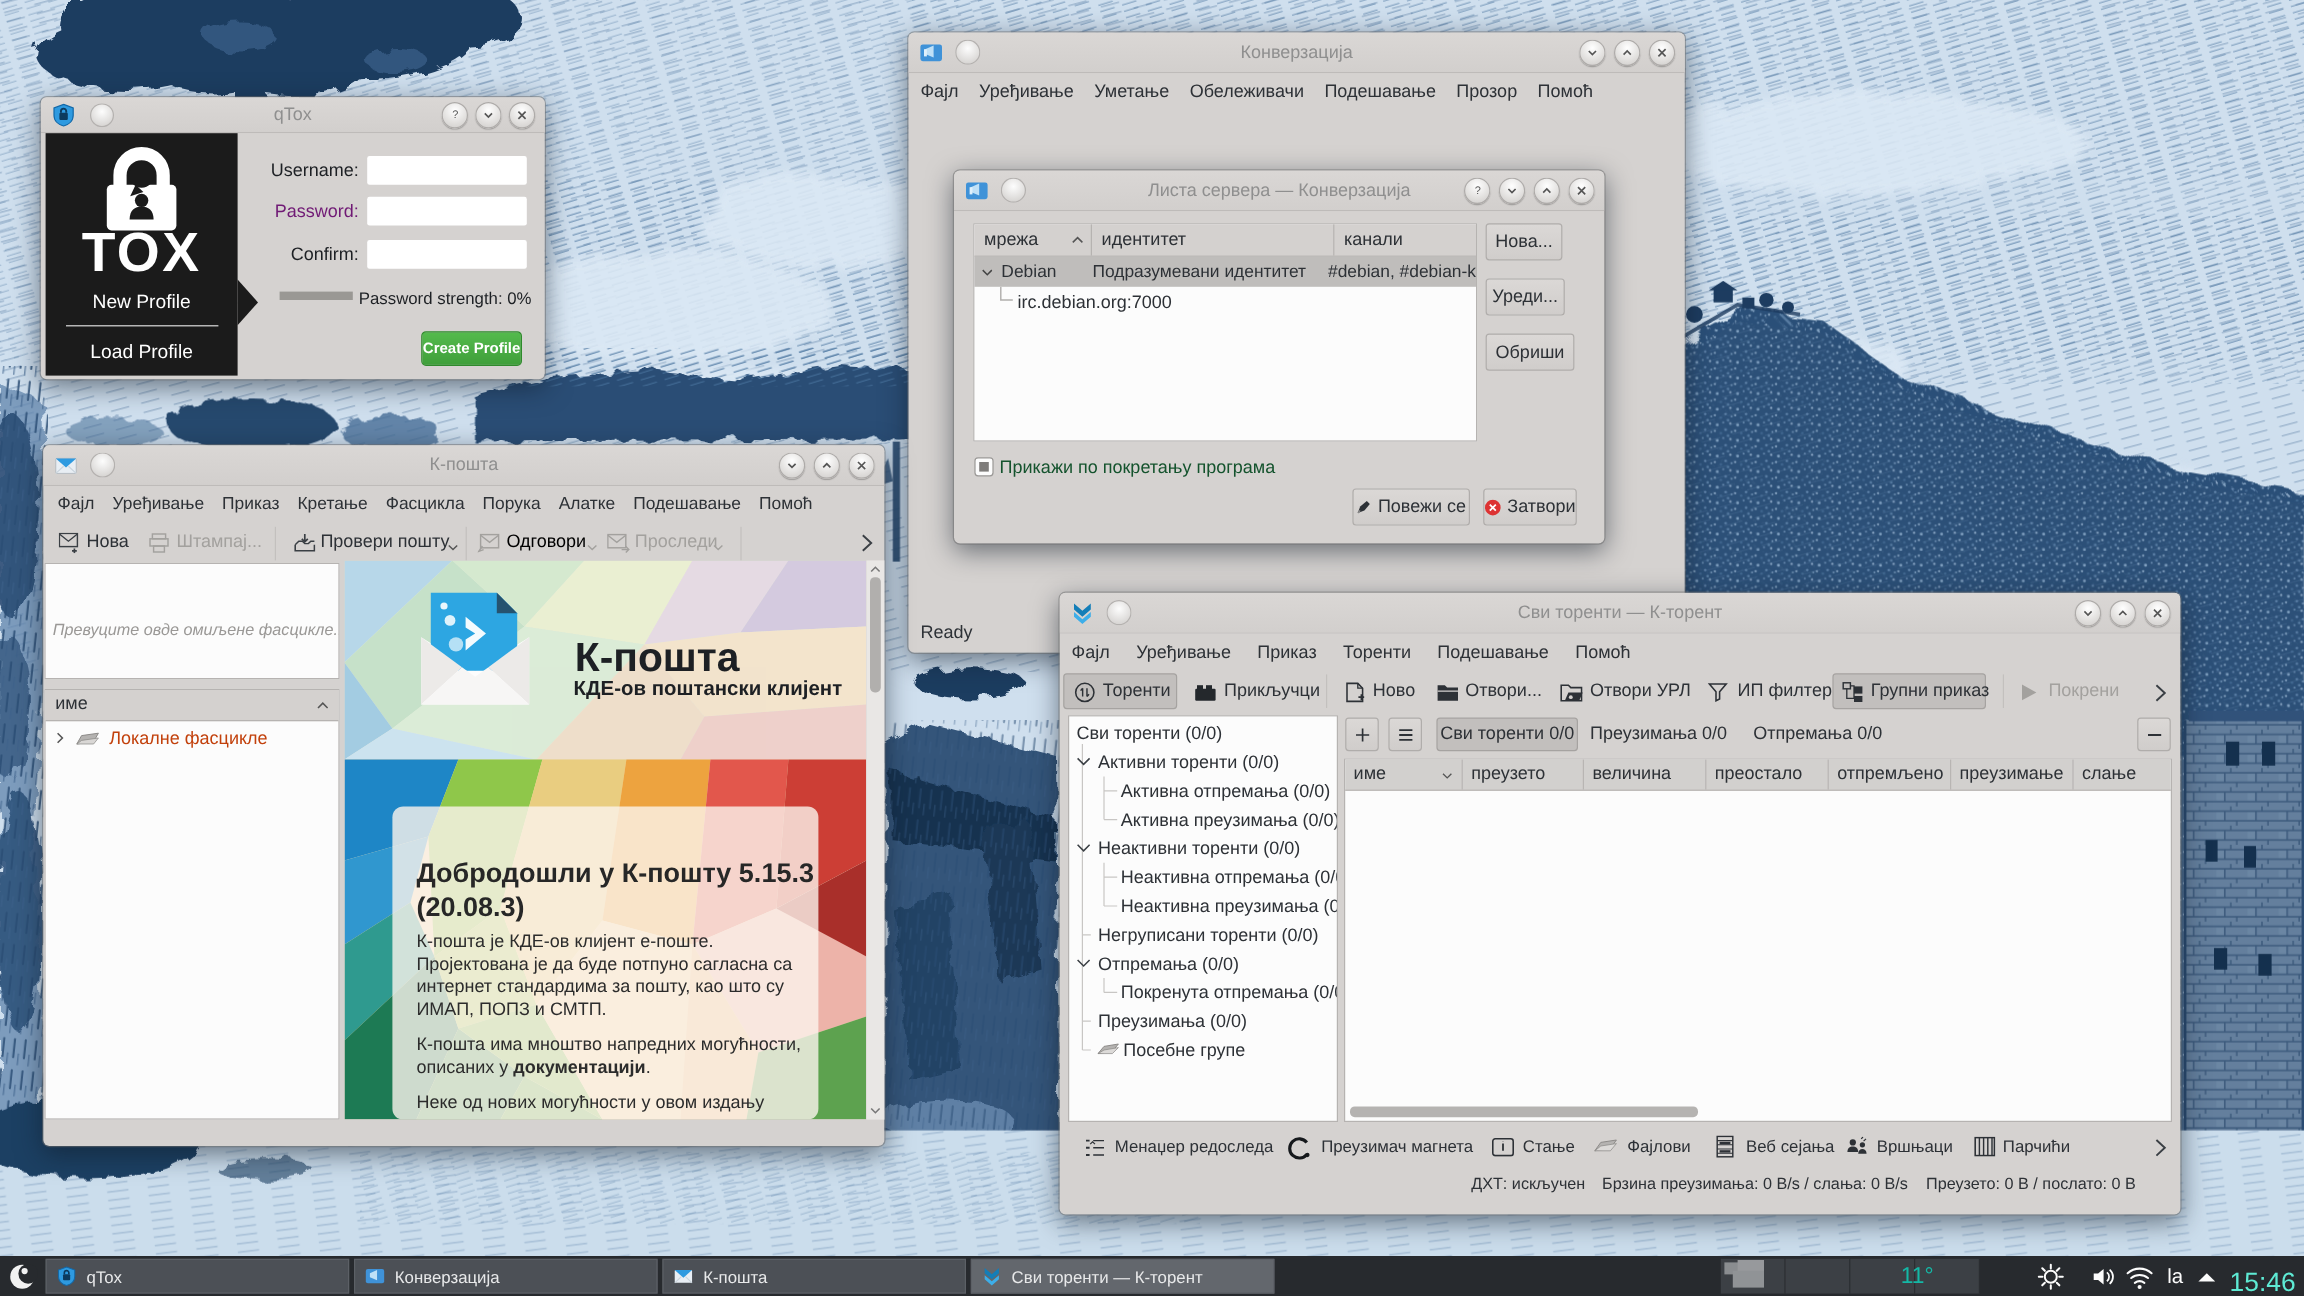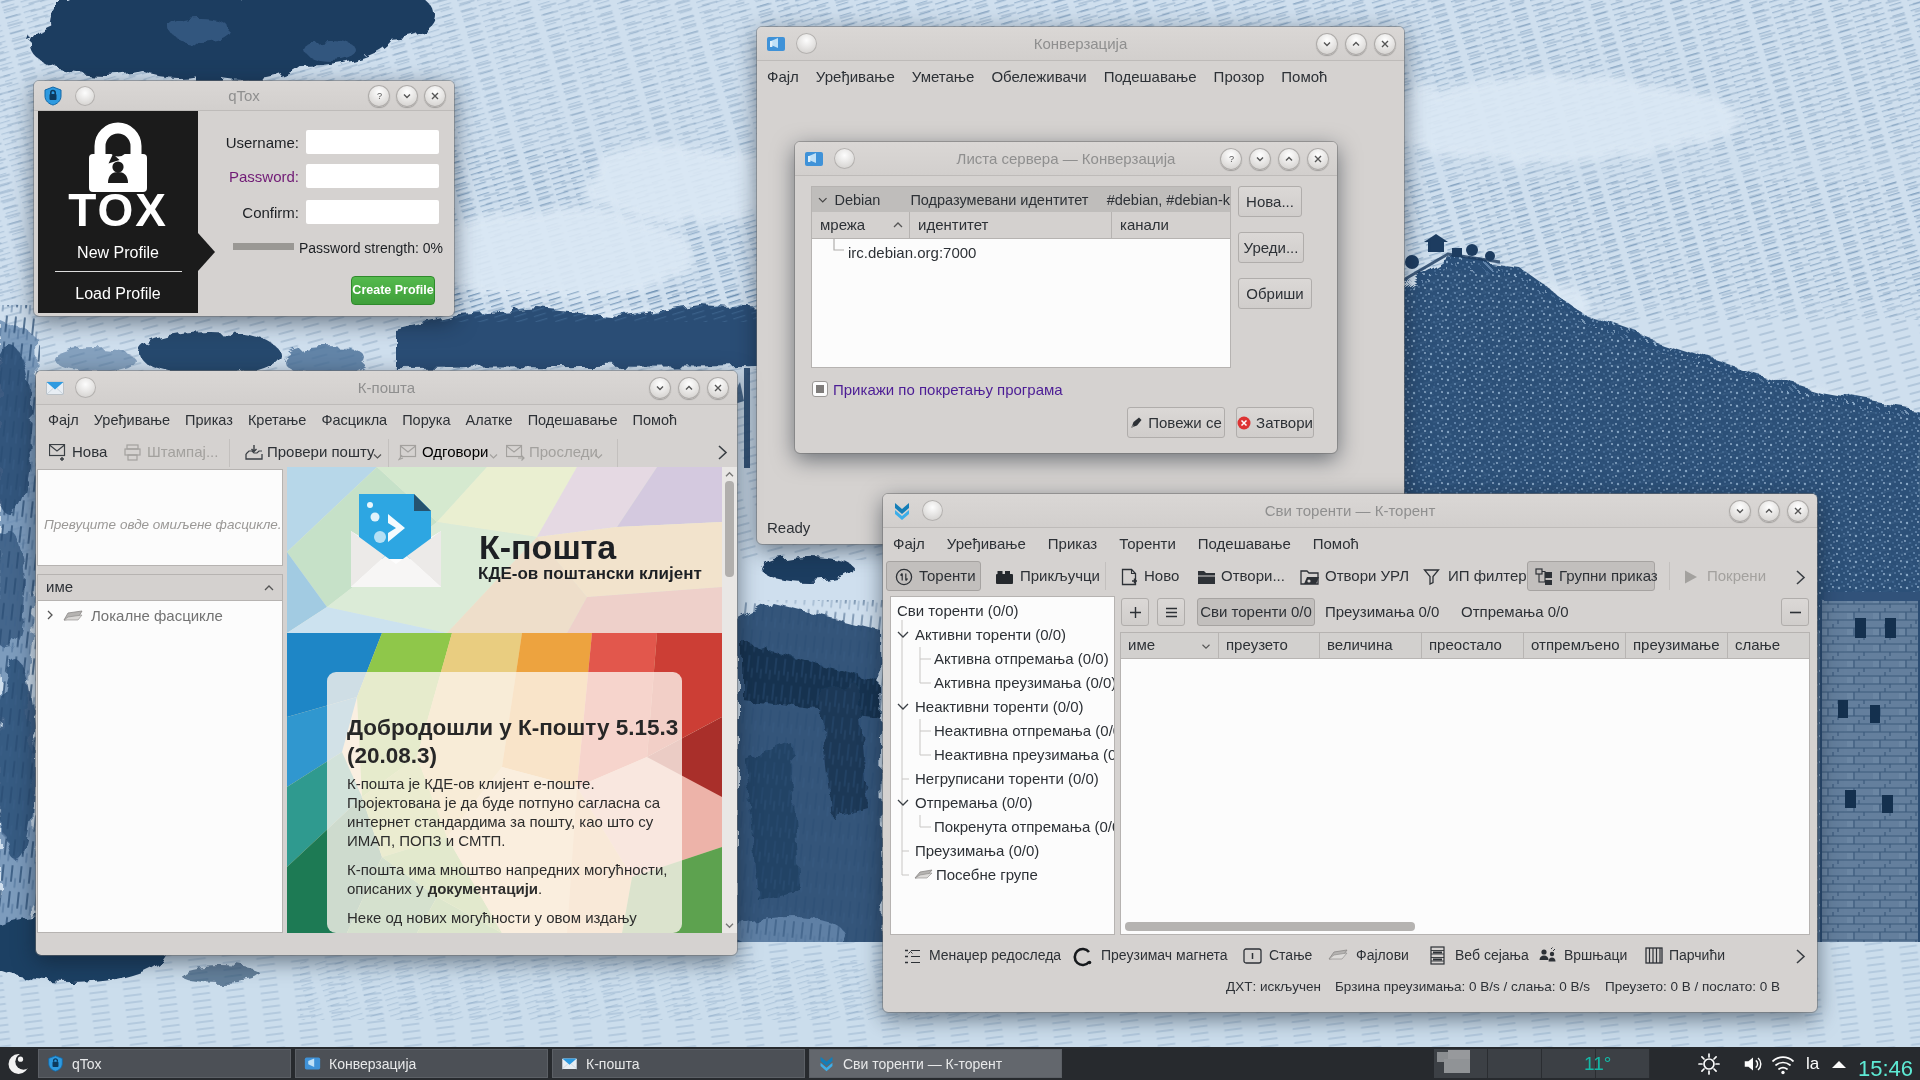--- a/index.html
+++ b/index.html
@@ -284,46 +284,46 @@
             </svg>
           </div>
       <div class="cbtn">
             <svg width="10" height="10" viewBox="0 0 10 10">
               <path d="M2 2l6 6M8 2l-6 6" stroke="#555" stroke-width="1.4"></path>
             </svg>
           </div>
     </div>
   </div>
   <div style="position:absolute; left:16px; top:44px; width:420px; height:182px; background:#fcfcfc; border:1px solid #b6b3b1;">
+    <div style="display:flex; height:27px; background:#d4d1cf; border-bottom:1px solid #b6b3b1; font-size:15px; color:#2d3136;">
+      <div style="width:98px; border-right:1px solid #b6b3b1; padding:4px 8px 0; position:relative;">мрежа<svg style="position:absolute; right:6px; top:9px;" width="10" height="8" viewBox="0 0 10 8">
+              <path d="M1 6l4-4 4 4" stroke="#555" stroke-width="1.3" fill="none"></path>
+            </svg></div>
+      <div style="width:202px; border-right:1px solid #b6b3b1; padding:4px 8px 0;">идентитет</div>
+      <div style="flex:1; padding:4px 8px 0;">канали</div>
+    </div>
     <div style="display:flex; height:25px; background:#bfbdbb; font-size:14.5px; color:#2d3136; align-items:center;">
       <svg style="margin-left:6px;" width="10" height="8" viewBox="0 0 10 8">
             <path d="M1 2l4 4 4-4" stroke="#444" stroke-width="1.3" fill="none"></path>
           </svg>
       <span style="margin-left:7px; width:76px; white-space:nowrap;">Debian</span>
       <span style="width:203px; padding-left:4px; white-space:nowrap; overflow:hidden;">Подразумевани идентитет</span>
       <span style="padding-left:8px; white-space:nowrap;">#debian, #debian-k</span>
     </div>
-    <div style="display:flex; height:27px; background:#d4d1cf; border-bottom:1px solid #b6b3b1; font-size:15px; color:#2d3136;">
-      <div style="width:98px; border-right:1px solid #b6b3b1; padding:4px 8px 0; position:relative;">мрежа<svg style="position:absolute; right:6px; top:9px;" width="10" height="8" viewBox="0 0 10 8">
-              <path d="M1 6l4-4 4 4" stroke="#555" stroke-width="1.3" fill="none"></path>
-            </svg></div>
-      <div style="width:202px; border-right:1px solid #b6b3b1; padding:4px 8px 0;">идентитет</div>
-      <div style="flex:1; padding:4px 8px 0;">канали</div>
-    </div>
     <div style="height:26px; font-size:15px; color:#2d3136; padding-left:36px; display:flex; align-items:center; position:relative;"><svg style="position:absolute; left:20px; top:0;" width="14" height="14" viewBox="0 0 14 14">
             <path d="M2 0v11h10" stroke="#b0aeac" stroke-width="1.2" fill="none"></path>
           </svg>irc.debian.org:7000</div>
   </div>
   <div style="position:absolute; left:443px; top:44px; width:64px; height:31px;" class="kbtn">Нова...</div>
   <div style="position:absolute; left:443px; top:90px; width:66px; height:31px;" class="kbtn">Уреди...</div>
   <div style="position:absolute; left:443px; top:136px; width:74px; height:31px;" class="kbtn">Обриши</div>
   <div style="position:absolute; left:17px; top:239px; width:16px; height:16px; background:#fcfcfc; border:1px solid #9a9896; border-radius:3px;">
         <div style="margin:3px; width:8px; height:8px; background:#7e7c7a;"></div>
       </div>
-  <div style="position:absolute; left:38px; top:239px; font-size:15px; color:#4c1d95;">Прикажи по покретању програма</div>
+  <div style="position:absolute; left:38px; top:239px; font-size:15px; color:#14532d;">Прикажи по покретању програма</div>
   <div style="position:absolute; left:332px; top:265px; width:98px; height:31px;" class="kbtn"><svg width="13" height="13" viewBox="0 0 13 13" style="margin-right:5px;">
           <path d="M1.5 11.5l2-5.5 5.5-4.5 2.5 2.5-4.5 5.5z" fill="#2d3136"></path>
           <path d="M1.5 11.5l2-2" stroke="#888" stroke-width="1.2"></path>
         </svg>Повежи се</div>
   <div style="position:absolute; left:441px; top:265px; width:78px; height:31px;" class="kbtn"><svg width="14" height="14" viewBox="0 0 14 14" style="margin-right:5px;">
           <circle cx="7" cy="7" r="6.5" fill="#d33"></circle>
           <path d="M4.5 4.5l5 5M9.5 4.5l-5 5" stroke="#fff" stroke-width="1.5"></path>
         </svg>Затвори</div>
 </div>
 
@@ -410,21 +410,21 @@
     <div style="position:absolute; left:581px; top:4px; height:28px; border-left:1px solid #c3c0be;"></div>
     <svg style="position:absolute; left:681px; top:9px;" width="11" height="17" viewBox="0 0 11 17">
           <path d="M2 2l7 6.5L2 15" stroke="#3a3f44" stroke-width="1.6" fill="none"></path>
         </svg>
   </div>
   <div style="position:absolute; left:1px; top:98px; width:246px; height:97px; background:#fcfcfc; border:1px solid #b6b3b1; color:#9a9896; font-style:italic; font-size:13.5px; padding:47px 6px 0; white-space:nowrap; overflow:hidden;">Превуците овде омиљене фасцикле...</div>
   <div style="position:absolute; left:1px; top:203px; width:246px; height:359px; background:#fcfcfc; border:1px solid #b6b3b1;">
     <div style="height:26px; background:#d4d1cf; border-bottom:1px solid #b6b3b1; font-size:15px; color:#2d3136; padding:3px 8px; position:relative;">име<svg style="position:absolute; right:8px; top:9px;" width="10" height="8" viewBox="0 0 10 8">
             <path d="M1 6l4-4 4 4" stroke="#555" stroke-width="1.3" fill="none"></path>
           </svg></div>
-    <div style="display:flex; align-items:center; height:28px; font-size:15px; color:#737373;">
+    <div style="display:flex; align-items:center; height:28px; font-size:15px; color:#c2410c;">
       <svg style="margin-left:8px;" width="8" height="10" viewBox="0 0 8 10">
             <path d="M2 1l4 4-4 4" stroke="#555" stroke-width="1.3" fill="none"></path>
           </svg>
       <svg style="margin-left:8px;" width="22" height="16" viewBox="0 0 22 16">
             <path d="M2 13l4-7 14-2-4 7z" fill="#b5b3b1" stroke="#8a8886" stroke-width="0.8"></path>
             <path d="M2 13l4-3 14-2-4 5z" fill="#d9d7d5" stroke="#8a8886" stroke-width="0.6"></path>
           </svg>
       <span style="margin-left:7px;">Локалне фасцикле</span>
     </div>
   </div>

